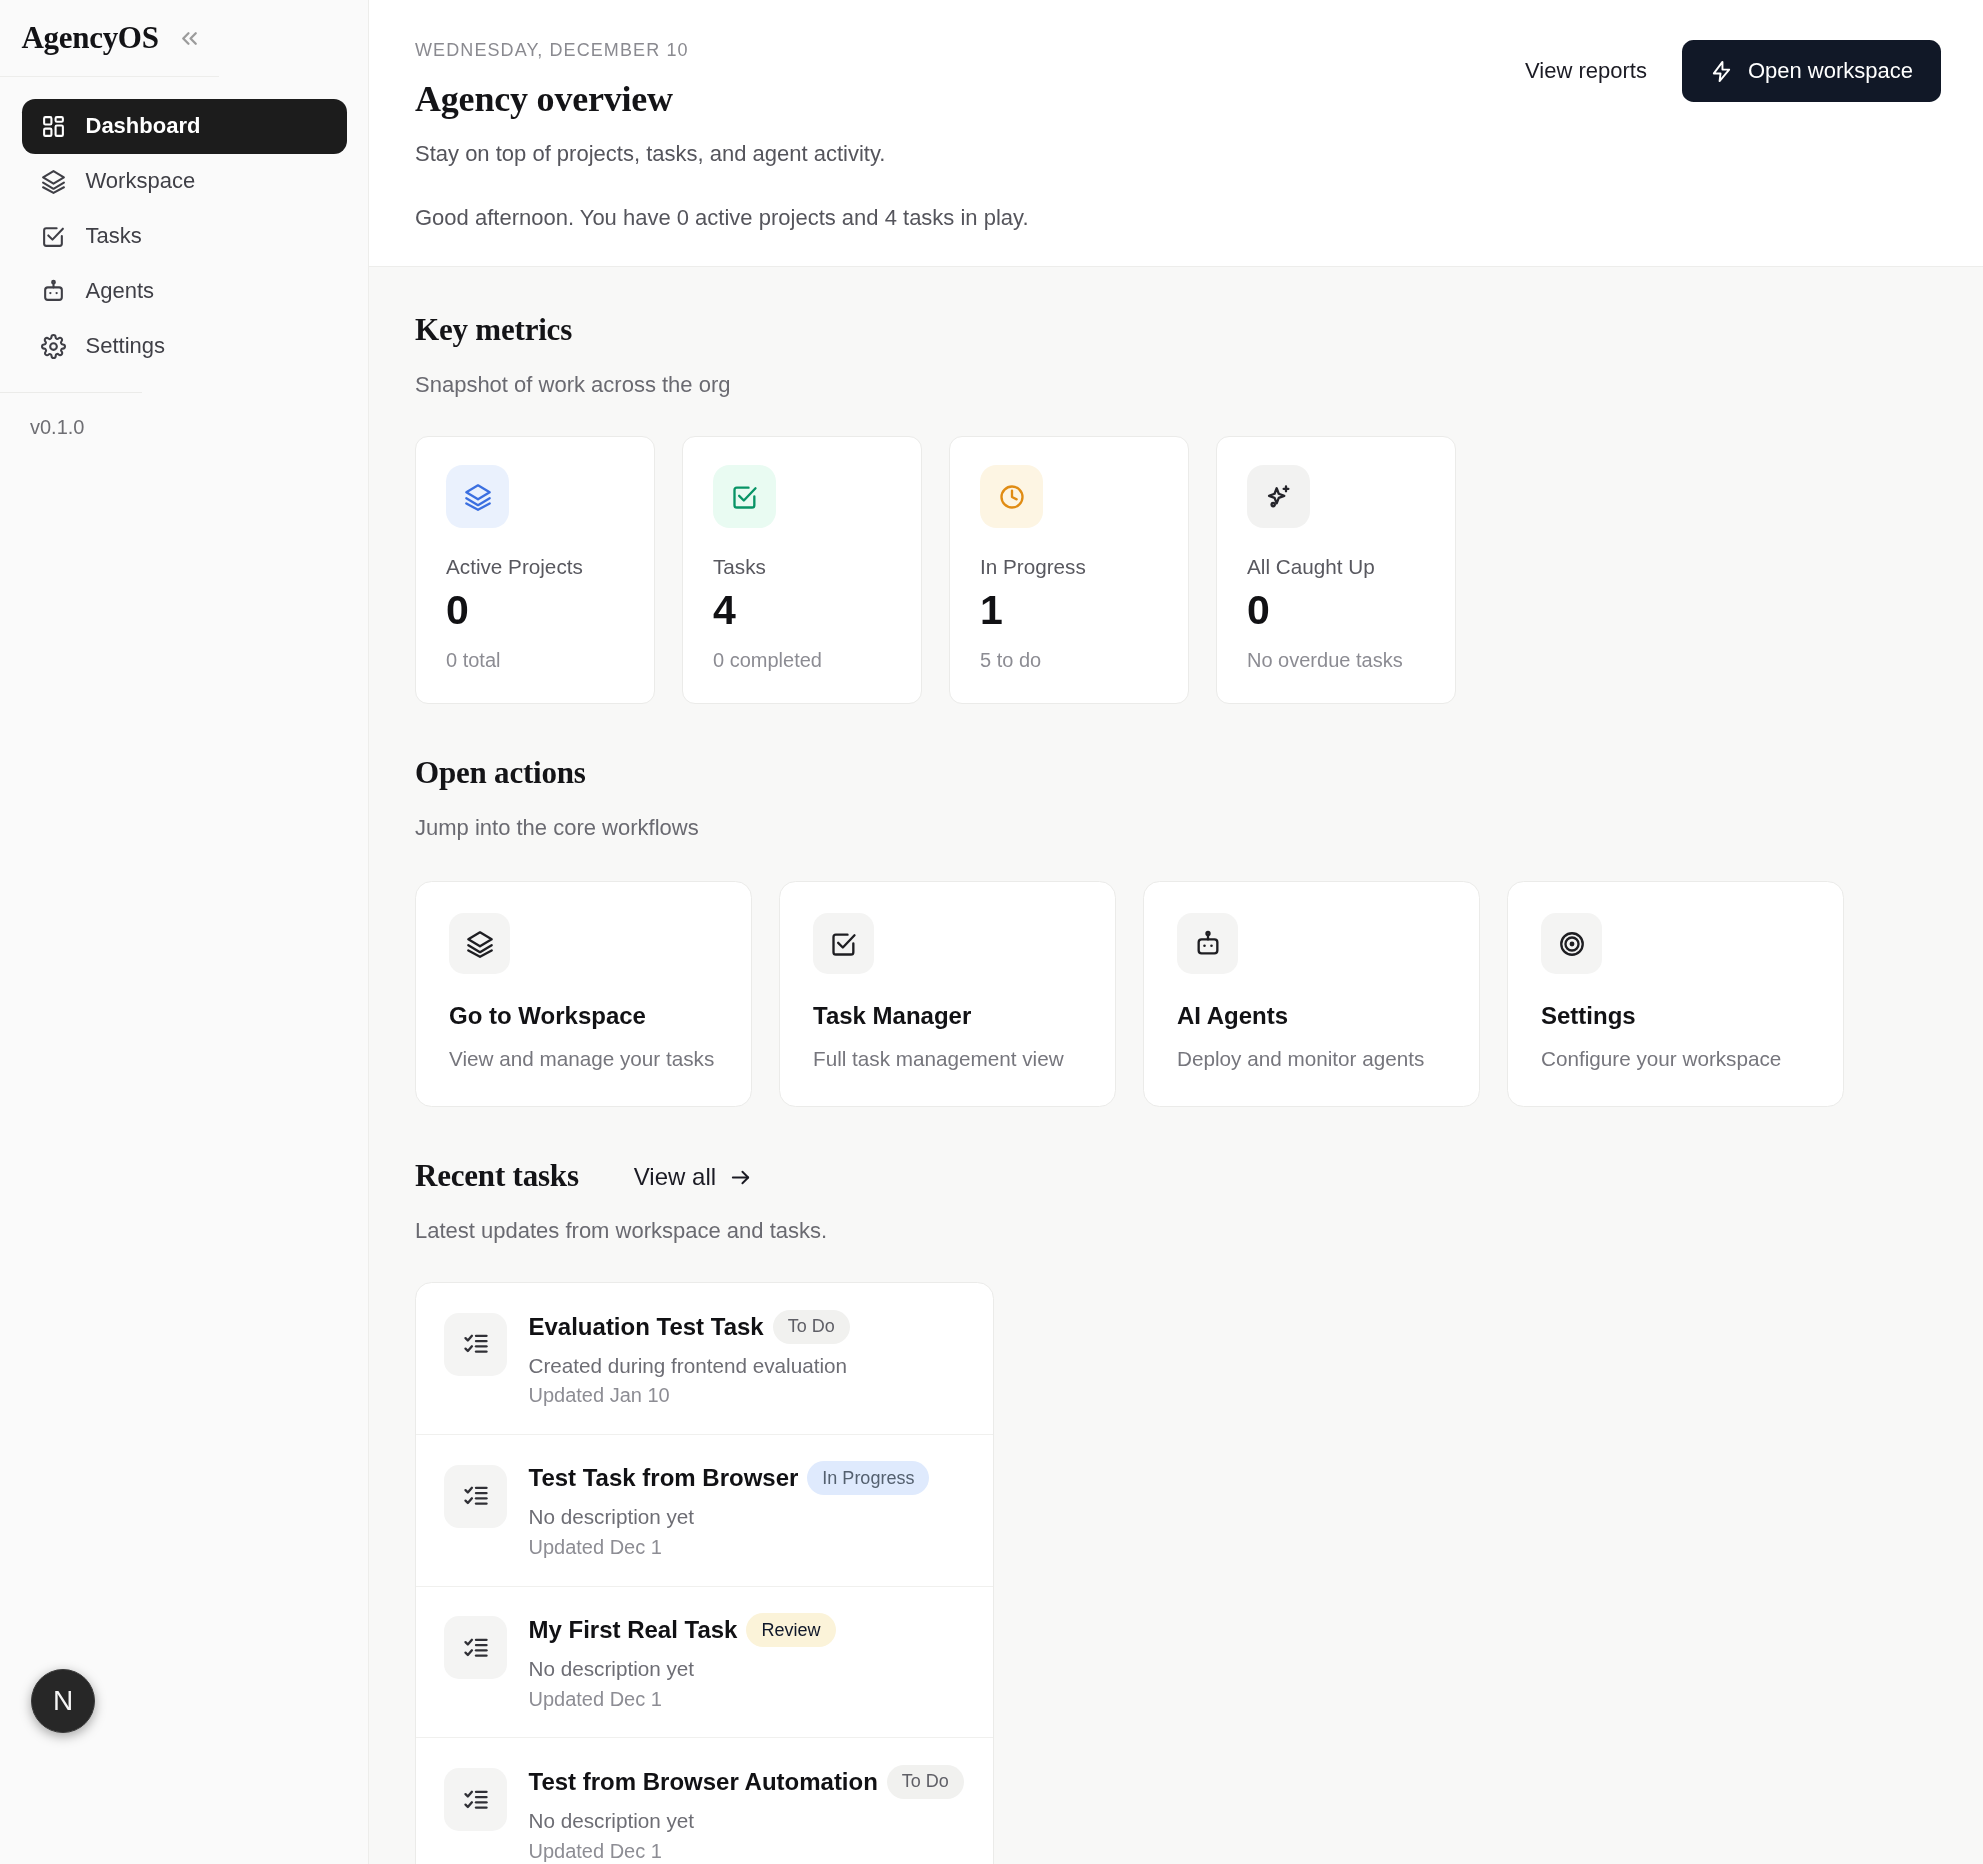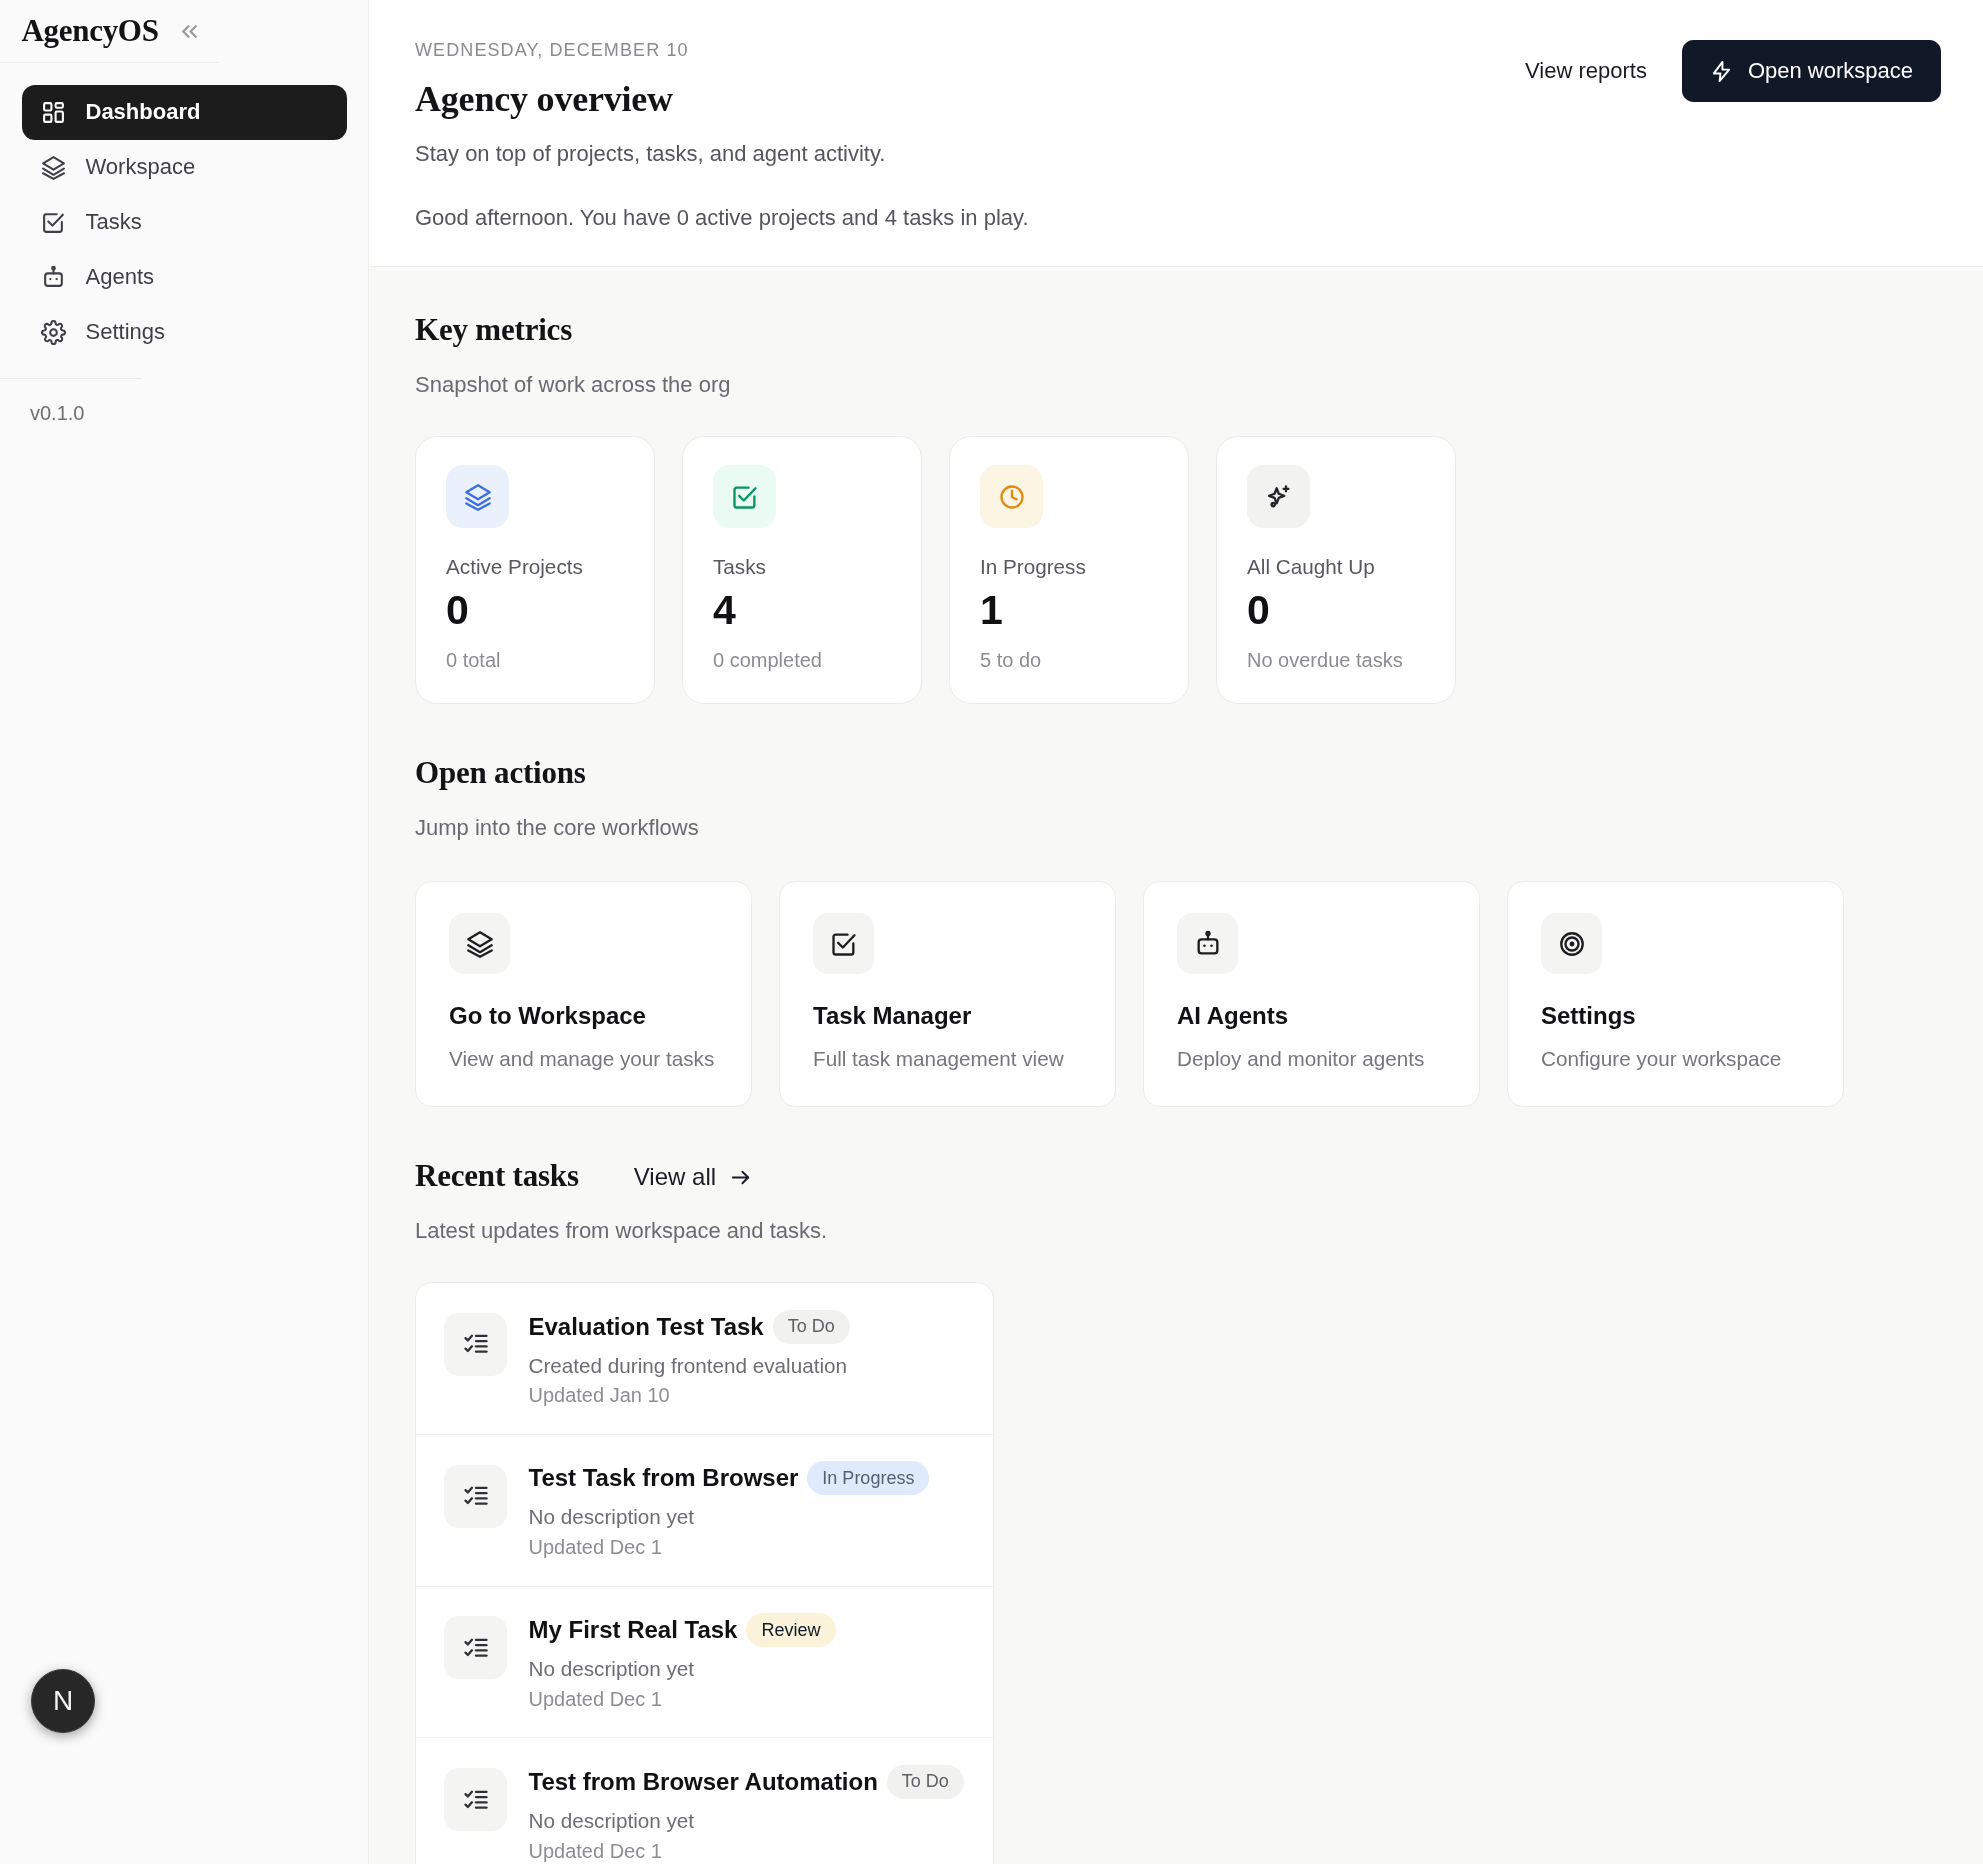--- a/index.html
+++ b/index.html
@@ -14,21 +14,21 @@
 
   
   .sidebar {
     width: 369px;
     flex: 0 0 369px;
     background: #fafafa;
     border-right: 1.7px solid #ededeb;
     position: relative;
   }
   .brand-row {
-    height: 63px;
+    height: 77px;
     display: flex;
     align-items: center;
     padding: 0 28px 0 21.5px;
     border-bottom: 1.7px solid #ededeb;
     margin-right: 149px;
   }
   .brand-title {
     font-family: "Liberation Serif", serif;
     font-size: 31px;
     font-weight: 700;
@@ -148,21 +148,21 @@
   
   .metrics {
     display: grid;
     grid-template-columns: repeat(4, 240px);
     gap: 27px;
     margin-top: 38px;
   }
   .metric-card {
     background: #ffffff;
     border: 1.7px solid #ebebe9;
-    border-radius: 22px;
+    border-radius: 13px;
     padding: 28px 30px 30px 30px;
     height: 268px;
   }
   .mico {
     width: 63px; height: 63px;
     border-radius: 16.5px;
     display: flex; align-items: center; justify-content: center;
     margin-bottom: 26.5px;
   }
   .m-label { font-size: 20.7px; color: #58585f; }

